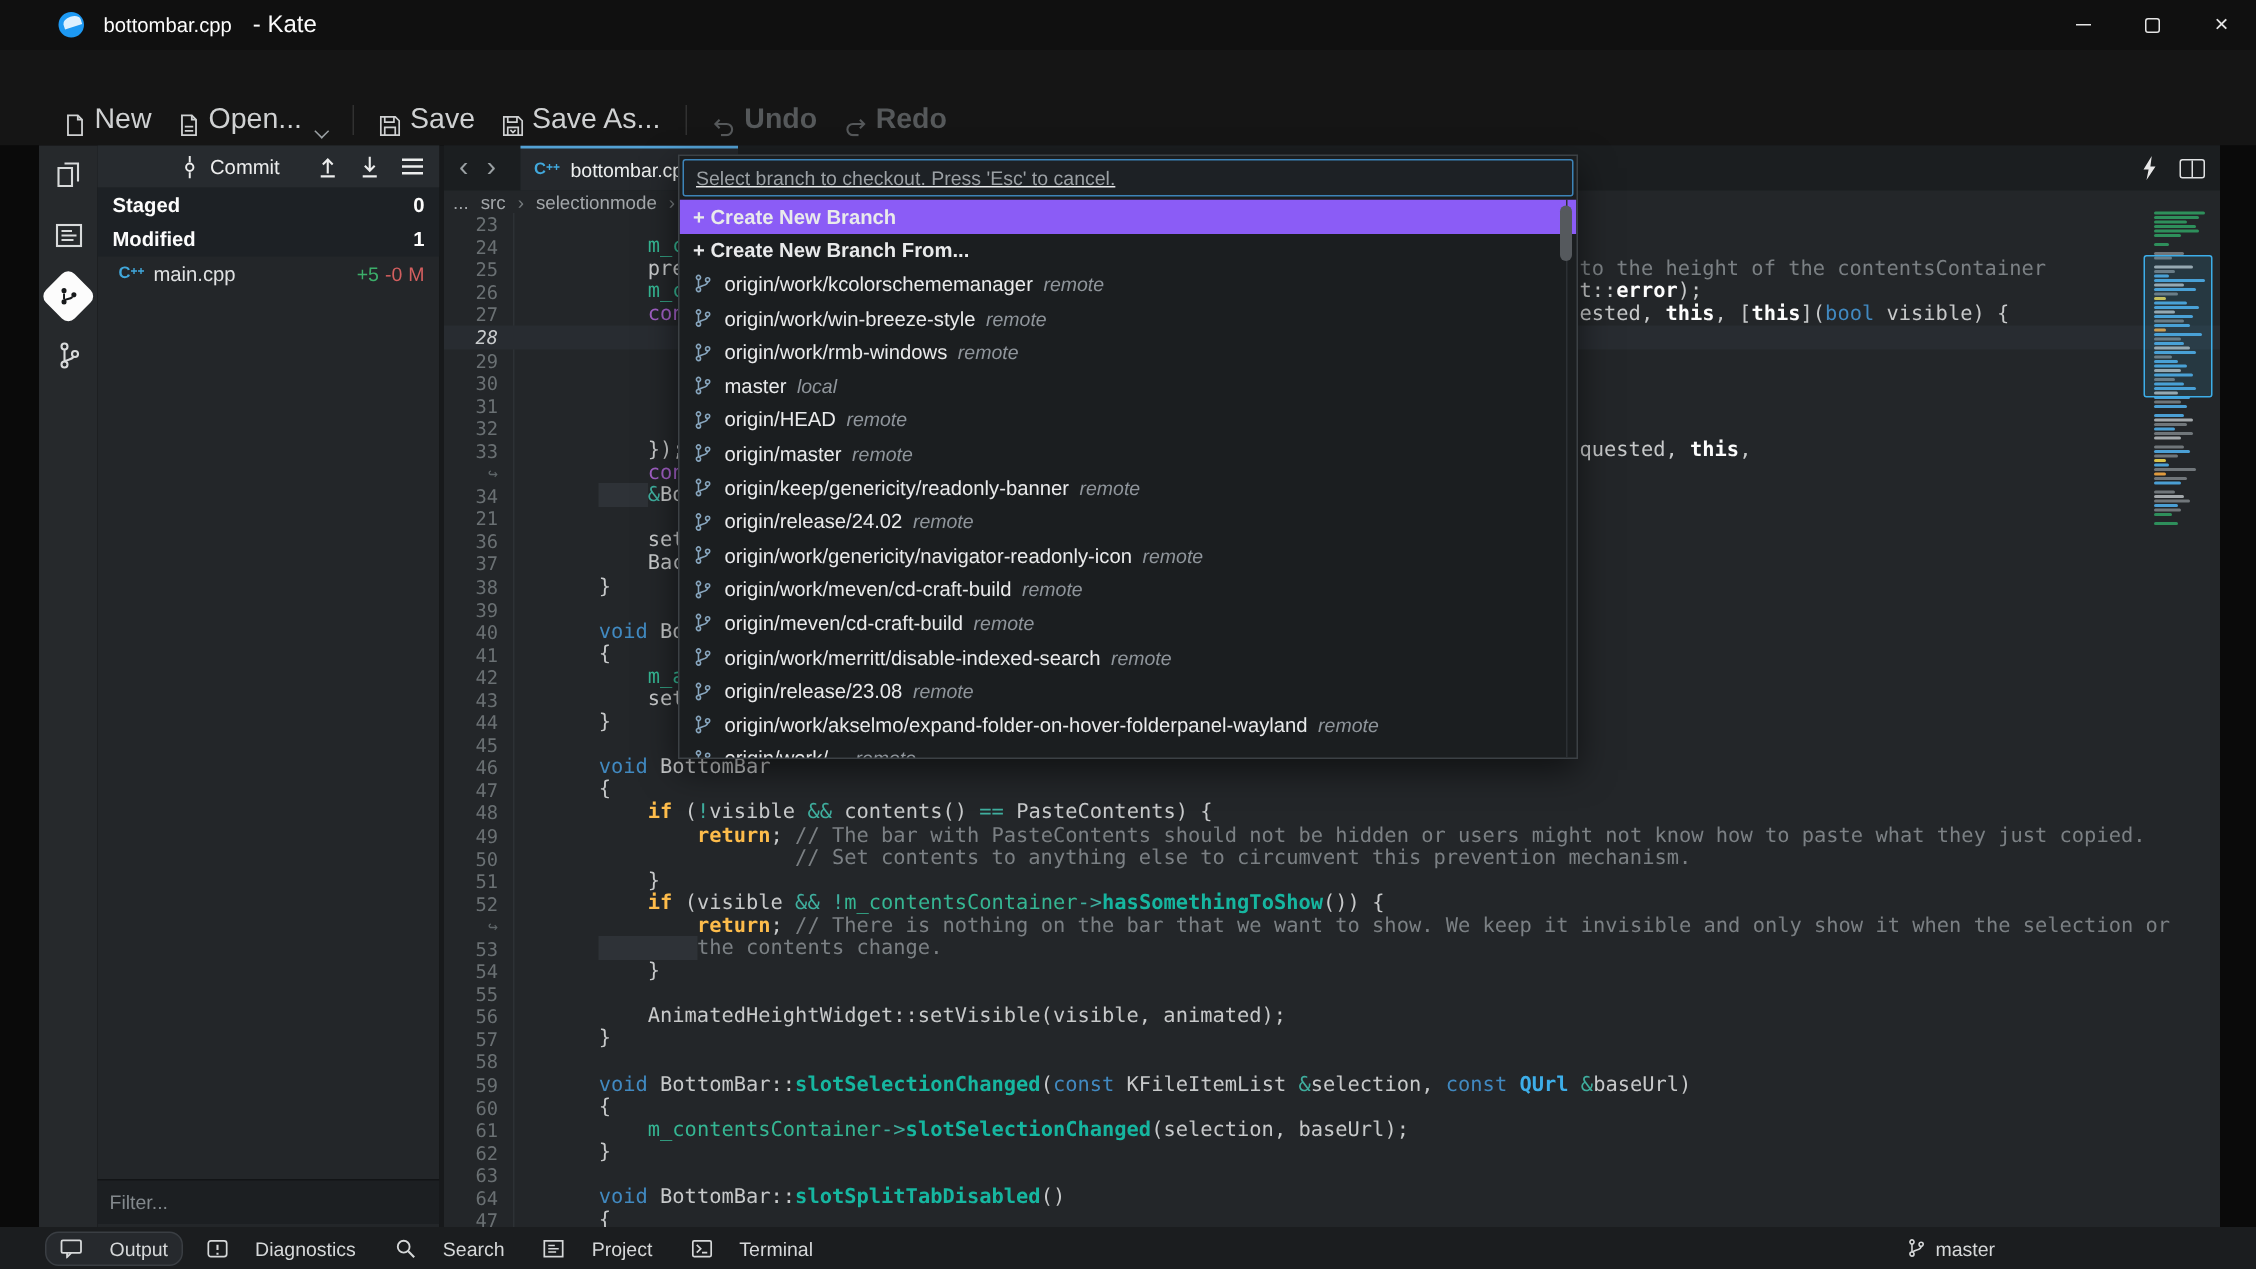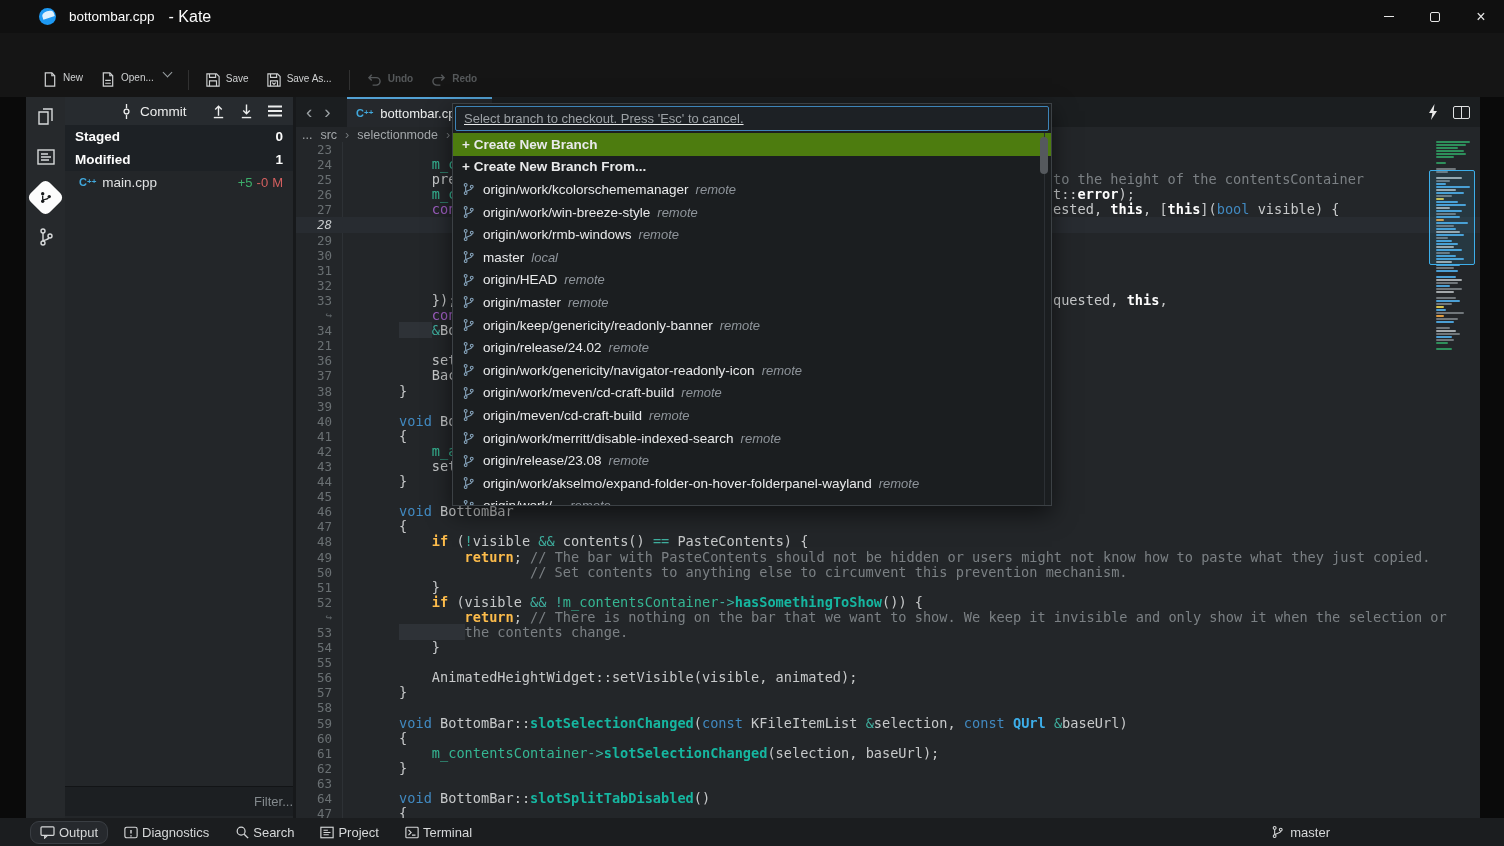--- a/index.html
+++ b/index.html
@@ -17,21 +17,21 @@
   .glyph-min { width:10px; border-top:1px solid #e6e6e6; }
   .glyph-max { width:10px; height:10px; border:1px solid #e6e6e6; border-radius:2px; }
   .glyph-close { font-size:16px; line-height:1; }
 
   
   #menubar { position:absolute; left:0; top:33px; width:1504px; height:29px; background:#151515; display:flex; align-items:center; padding-left:24px; }
   .menu-item { color:#e4e6e7; font-size:13.5px; padding:4px 11px; cursor:default; }
 
   
   #toolbar { position:absolute; left:0; top:62px; width:1504px; height:35px; background:#151515; display:flex; align-items:center; padding-left:34px; }
-  .tbtn { display:flex; align-items:flex-start; gap:6px; color:#cfd1d2; font-size:10px; padding:5px 9px; }
+  .tbtn { display:flex; align-items:flex-end; gap:6px; color:#cfd1d2; font-size:19px; padding:5px 9px; }
   .tbtn.disabled { color:#55585a;font-weight:bold; }
   .tsep { width:1px; height:20px; background:#313131; margin:0 8px; }
   .tchev { width:7px; height:7px; border-right:1.5px solid #9aa0a3; border-bottom:1.5px solid #9aa0a3; transform:rotate(45deg); margin-left:4px; margin-top:-3px; }
 
   
   #left-strip { position:absolute; left:0; top:97px; width:26px; height:721px; background:#0a0a0a; }
   #right-strip { position:absolute; left:1480px; top:97px; width:24px; height:721px; background:#0a0a0a; }
 
   
   #iconbar { position:absolute; left:26px; top:97px; width:39px; height:721px; background:#26292c; }
@@ -47,21 +47,21 @@
   #gp-commitrow .commitlbl { display:flex; align-items:center; gap:7px; margin-left:55px; }
   #gp-commitrow .right-icos { margin-left:auto; display:flex; gap:13px; margin-right:10px; align-items:center; }
   .gp-row { height:23px; display:flex; align-items:center; padding:0 10px; font-size:13.5px; }
   .gp-cat { background:#1d2125; color:#fcfcfc; font-weight:bold; }
   .gp-cat .cnt { margin-left:auto; font-weight:bold; }
   #gp-file { color:#dfe1e2; padding-left:14px; gap:6px; }
   #gp-file .diff { margin-left:auto; display:flex; gap:4px; font-size:13px; }
   .added { color:#3cae6a; }
   .removed { color:#d35f5f; }
   #gp-filter { position:absolute; left:0; bottom:2px; width:228px; height:30px; border-top:1px solid #121416; background:#1c1f22; }
-  #gp-filter input { width:100%; height:100%; background:transparent; border:none; outline:none; color:#c8cacb; font-size:13px; padding-left:8px; font-family:"Liberation Sans",sans-serif;text-align:right; }
+  #gp-filter input { width:100%; height:100%; background:transparent; border:none; outline:none; color:#c8cacb; font-size:13px; padding-left:8px; font-family:"Liberation Sans",sans-serif; }
   #gp-filter input::placeholder { color:#83898d; }
   .cppico { color:#41a8dc; font-weight:bold; font-size:11px; line-height:1; }
   .cppico i { font-style:normal; font-size:8px; vertical-align:2px; }
 
   
   #splitter { position:absolute; left:293px; top:97px; width:3px; height:721px; background:#17191b; }
 
   
   #editor { position:absolute; left:296px; top:97px; width:1184px; height:721px; background:#232629; overflow:hidden; }
   #tabbar { position:absolute; left:0; top:0; width:1184px; height:30px; background:#1b1e20; display:flex; align-items:center; }
@@ -101,28 +101,28 @@
 
   
   #branch-popup { position:absolute; left:452px; top:103px; width:600px; height:403px; background:#1b1e20; border:1px solid #3c4145; box-shadow:0 8px 22px rgba(0,0,0,.55); z-index:50; overflow:hidden; }
   #branch-input { position:absolute; left:2px; top:2px; width:594px; height:25px; background:#1d2125; border:1px solid #3d84b8; border-radius:2px; color:#e8eaeb; font-size:13px; padding:0 8px; outline:none; font-family:"Liberation Sans",sans-serif;text-decoration:underline; }
   #branch-input::placeholder { color:#9ba0a4; }
   #branch-list { position:absolute; left:0; top:29px; width:598px; height:374px; overflow:hidden; }
   .brow { height:22.6px; display:flex; align-items:center; padding-left:9px; color:#e9eaeb; font-size:13.5px; }
   .brow .bicon { margin-right:8px; flex:0 0 auto; }
   .brow .btag { font-style:italic; color:#8f959b; margin-left:7px; font-size:13px; }
   .brow.bold { font-weight:bold; }
-  .brow.sel { background:#4d7c0f; }
+  .brow.sel { background:#8b5cf6; }
   #bscroll-track { position:absolute; right:6px; top:29px; width:1px; height:374px; background:#2c3034; }
   #bscroll-thumb { position:absolute; right:3px; top:33px; width:8px; height:37px; background:#55595d; border-radius:4px; }
 
   
   #statusbar { position:absolute; left:0; top:818px; width:1504px; height:28px; background:#1b1d1f; display:flex; align-items:center; font-size:13px; color:#d6d8d9; }
   .sb-left { display:flex; align-items:center; gap:6px; margin-left:30px; }
-  .sb-btn { display:flex; align-items:center; gap:4px; padding:3px 9px; border-radius:9px; border:1px solid transparent; }
+  .sb-btn { display:flex; align-items:center; gap:18px; padding:3px 9px; border-radius:9px; border:1px solid transparent; }
   .sb-btn.active { background:#26292d; border-color:#3a3e43; }
   .sb-right { margin-left:auto; display:flex; align-items:center; gap:23px; margin-right:36px; }
   .sb-seg { display:flex; align-items:center; gap:6px; }
 </style>
 </head>
 <body>
 
 <div id="titlebar">
   <div id="app-icon"></div>
   <span id="title-text">bottombar.cpp</span>

